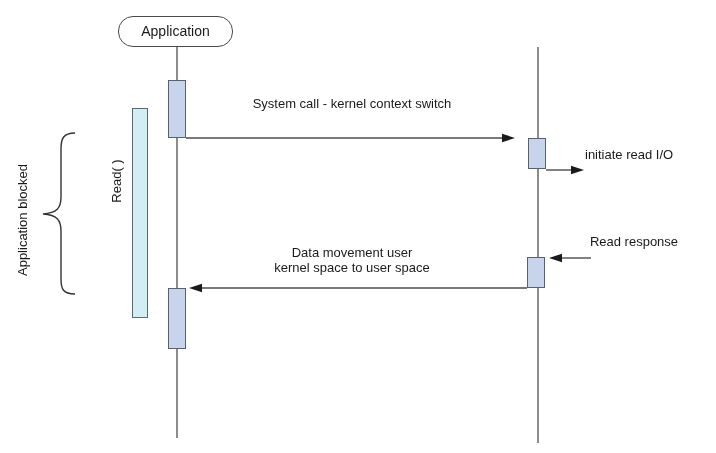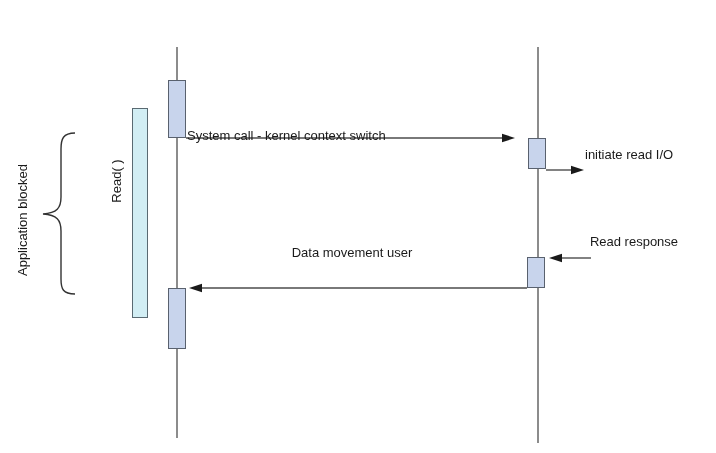--- a/index.html
+++ b/index.html
@@ -29,21 +29,21 @@
   .bar-app2 { left:168px; top:288px; width:18px; height:61px; }
   .bar-k1   { left:528px; top:138px; width:18px; height:31px; }
   .bar-k2   { left:527px; top:257px; width:18px; height:31px; }
   .read-rect {
     position:absolute; box-sizing:border-box;
     left:132px; top:108px; width:16px; height:210px;
     background: var(--read-fill, #d2eef4);
     border:1.5px solid var(--read-border, #5a6a72);
   }
   .msg { position:absolute; font-size:13px; white-space:nowrap; }
-  .msg-syscall  { left:187px; top:128px; width:330px; }
+  .msg-syscall  { left:187px; top:96px; width:330px; text-align:center; }
   .msg-initiate { left:585px; top:147px; width:131px; text-align:left; }
   .msg-response { left:572px; top:234px; width:124px; text-align:center; }
   .msg-datamove { left:202px; top:245px; width:300px; text-align:center; line-height:15px; }
   .vlabel {
     position:absolute; font-size:13px; text-align:center;
     transform:rotate(-90deg); transform-origin:center; white-space:nowrap;
   }
   .vlabel-read    { left:57px;  top:173px; width:120px; height:16px; }
   .vlabel-blocked { left:-62px; top:212px; width:170px; height:16px; }
 </style>
@@ -66,31 +66,33 @@
     <line x1="591" y1="258" x2="561" y2="258" stroke="#4d4d4d" stroke-width="1.4"></line>
     <polygon points="549,258 562,253.7 562,262.3" fill="#1a1a1a"></polygon>
 
     <line x1="527" y1="288" x2="201" y2="288" stroke="#4d4d4d" stroke-width="1.4"></line>
     <polygon points="189,288 202,283.7 202,292.3" fill="#1a1a1a"></polygon>
 
     <path d="M75,133 C63,133 61,139 61,149 L61,197 C61,208 57,213 43,214
              C57,215 61,220 61,231 L61,279 C61,289 63,294 75,294" fill="none" stroke="#333" stroke-width="1.4"></path>
   </svg>
 
+  <div class="head head-app">Application</div>
 
   <div class="bar bar-app1"></div>
   <div class="bar bar-app2"></div>
   <div class="bar bar-k1"></div>
   <div class="bar bar-k2"></div>
 
   <div class="read-rect"></div>
 
   <div class="msg msg-syscall">System call - kernel context switch</div>
   <div class="msg msg-initiate">initiate read I/O</div>
   <div class="msg msg-response">Read response</div>
   <div class="msg msg-datamove">
     <div>Data movement user</div>
+    <div>kernel space to user space</div>
   </div>
 
   <div class="vlabel vlabel-read">Read( )</div>
   <div class="vlabel vlabel-blocked">Application blocked</div>
 
 </div>
 
 </body></html>

